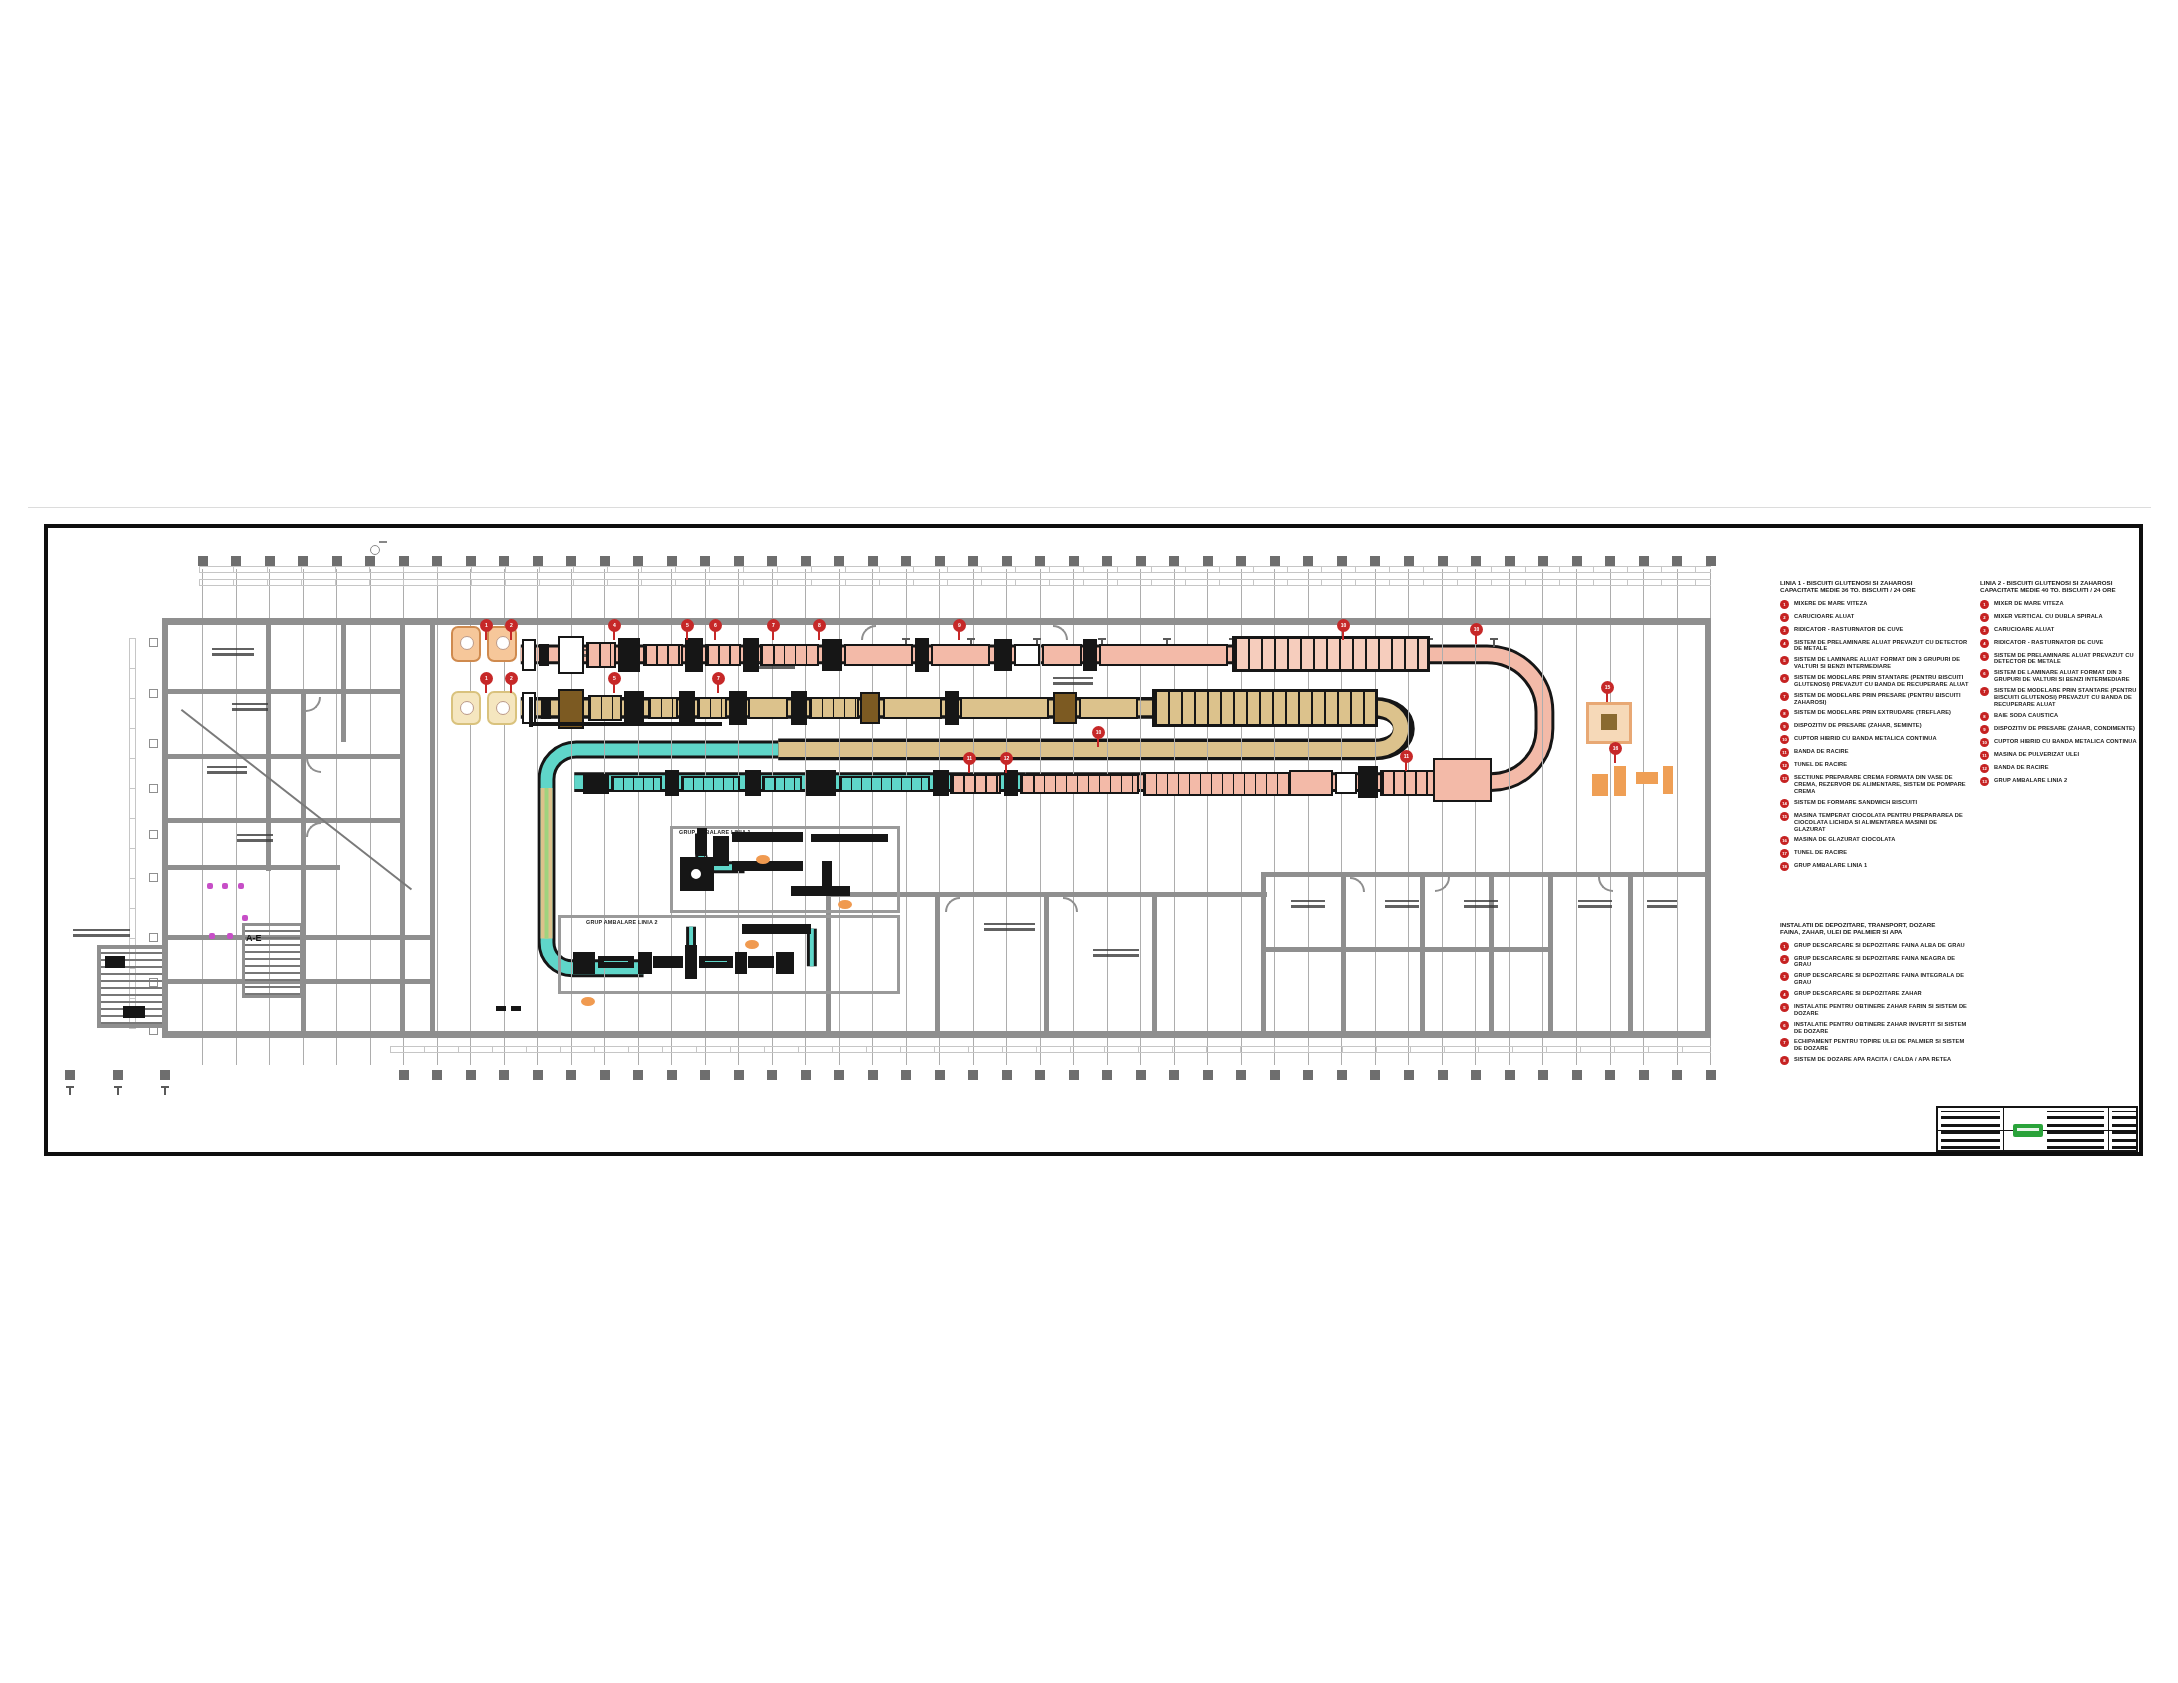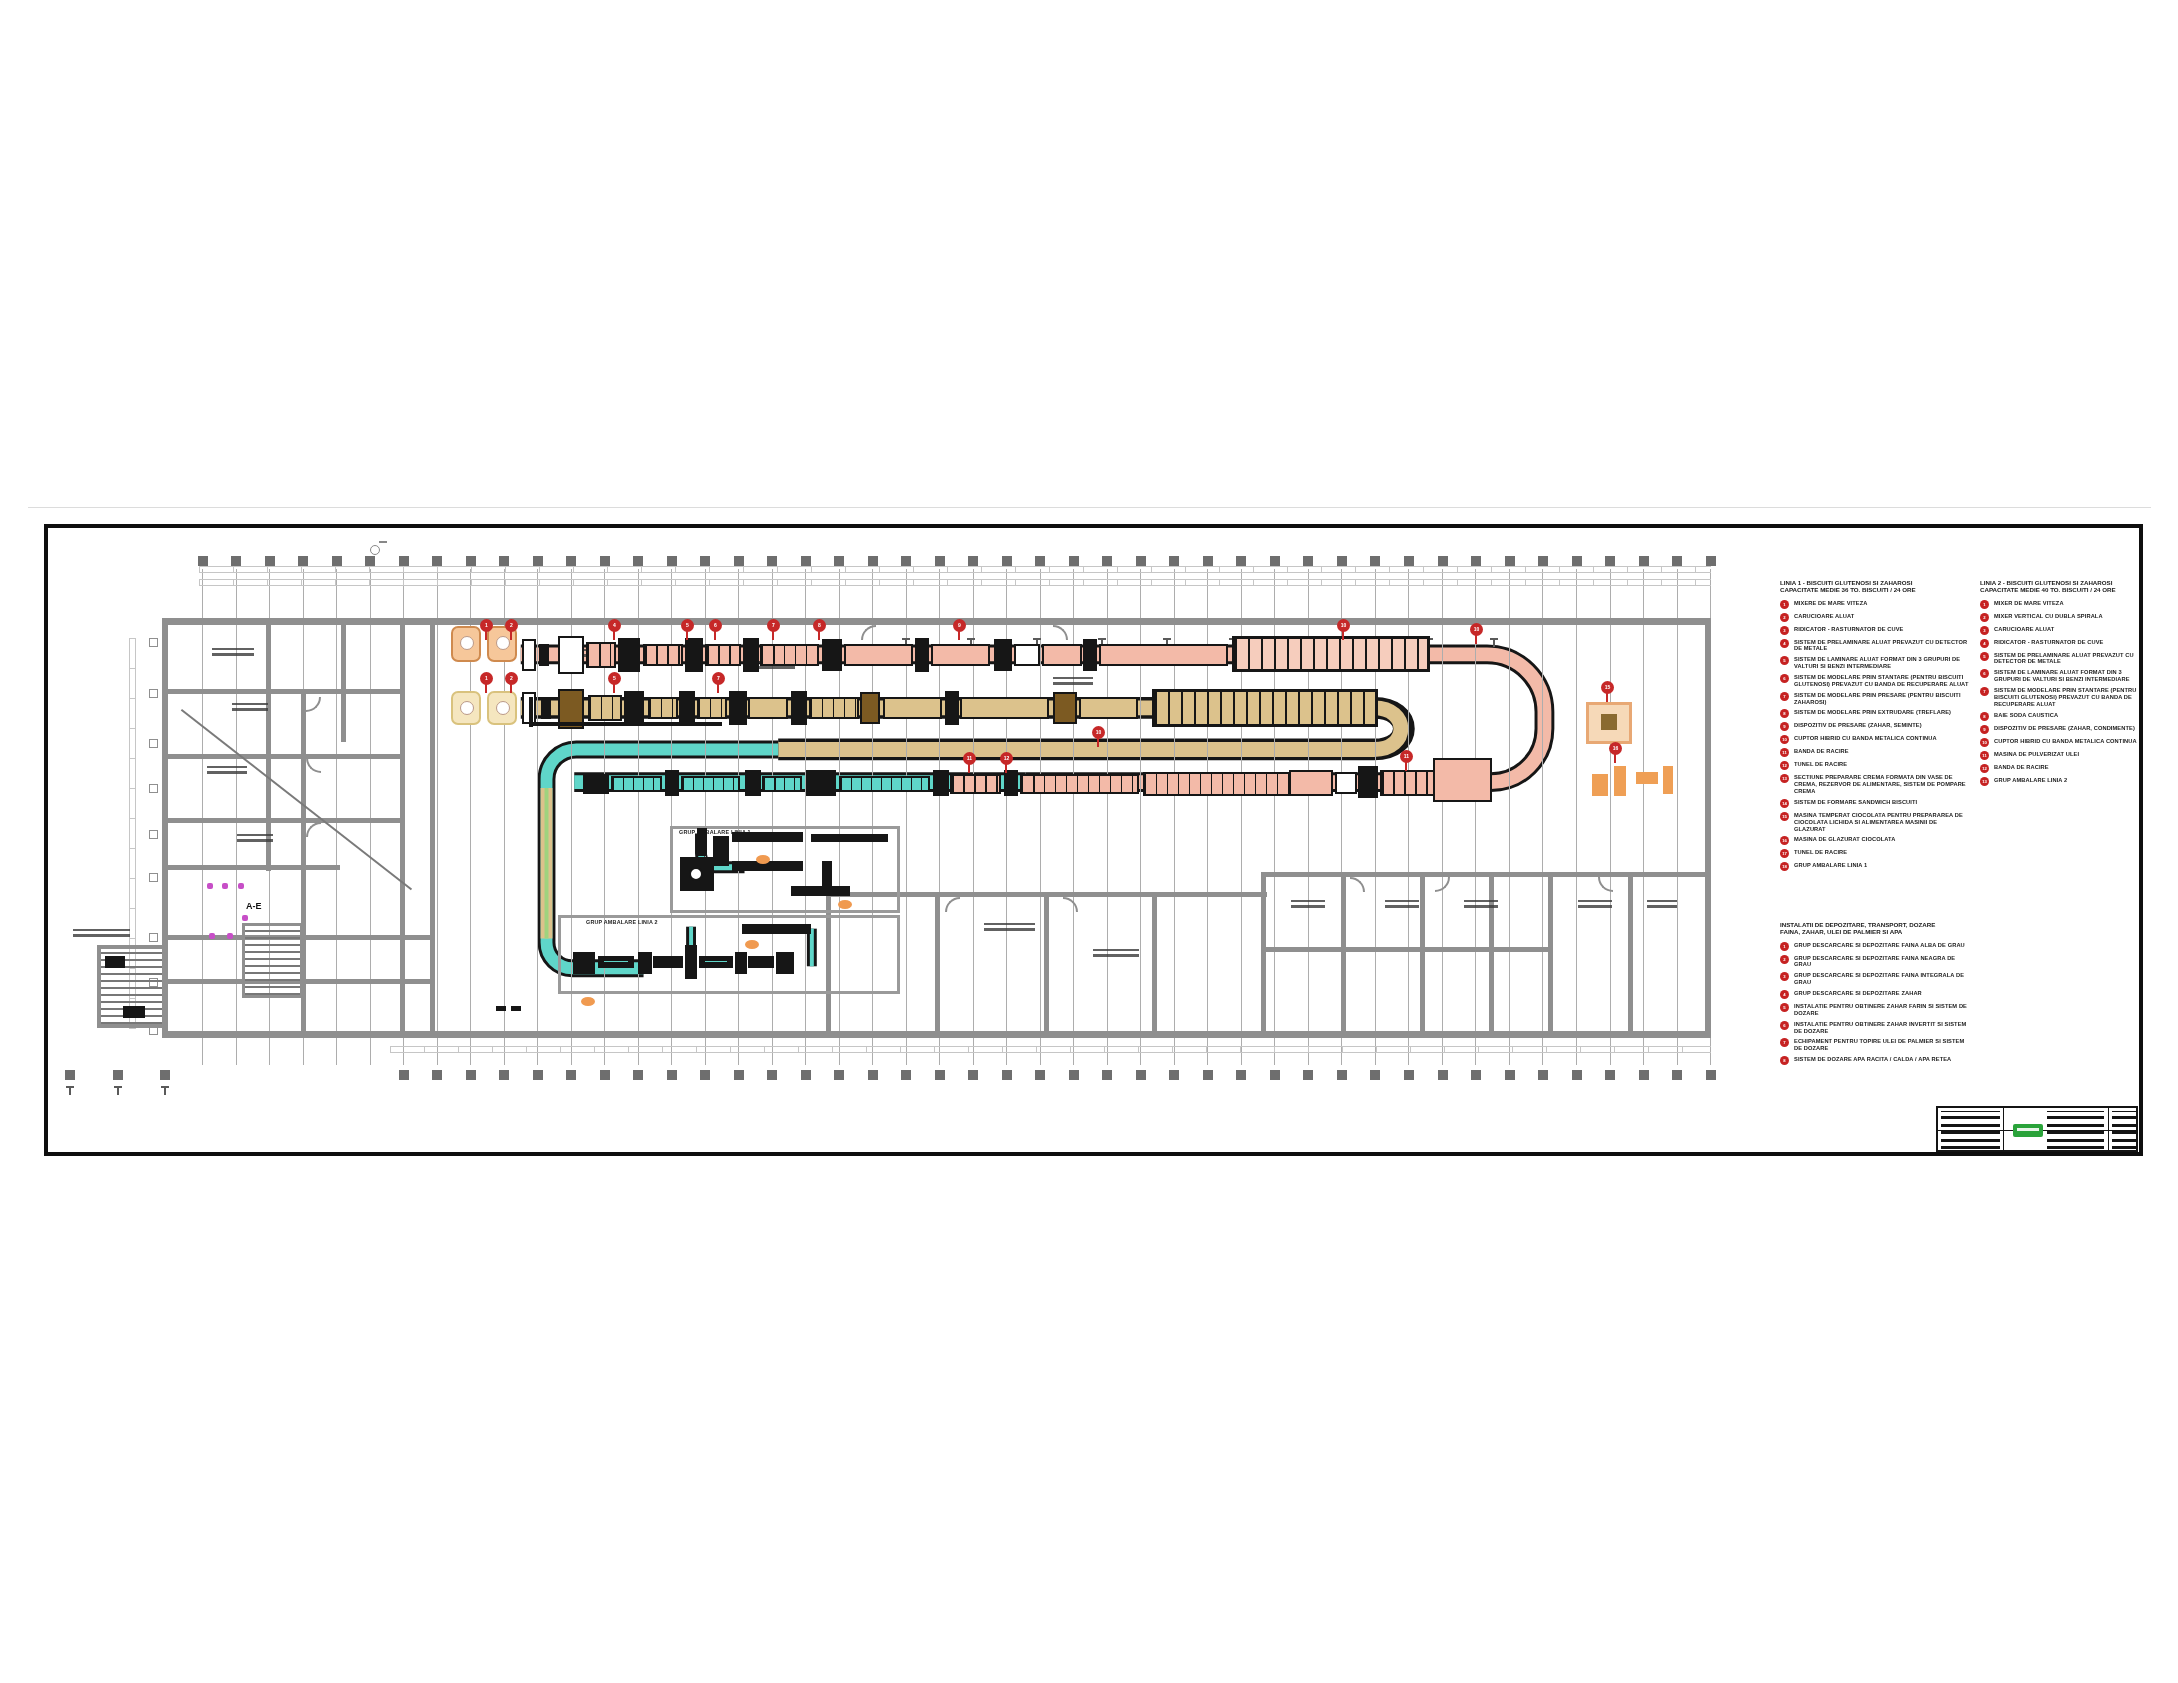--- a/index.html
+++ b/index.html
@@ -451,21 +451,21 @@
         <div class="abs bal" style="left: 476px; top: 668px; width: 13px; height: 13px;">1</div>
         <div class="abs bal" style="left: 501px; top: 668px; width: 13px; height: 13px;">2</div>
         <div class="abs bal" style="left: 604px; top: 668px; width: 13px; height: 13px;">5</div>
         <div class="abs bal" style="left: 708px; top: 668px; width: 13px; height: 13px;">7</div>
         <div class="abs bal" style="left: 1088px; top: 722px; width: 13px; height: 13px;">10</div>
         <div class="abs bal" style="left: 959px; top: 748px; width: 13px; height: 13px;">11</div>
         <div class="abs bal" style="left: 996px; top: 748px; width: 13px; height: 13px;">12</div>
         <div class="abs bal" style="left: 1396px; top: 746px; width: 13px; height: 13px;">11</div>
         <div class="abs bal" style="left: 1597px; top: 677px; width: 13px; height: 13px;">15</div>
         <div class="abs bal" style="left: 1605px; top: 738px; width: 13px; height: 13px;">16</div>
-        <div class="abs section-label" style="left: 242px; top: 897px;">A-E</div>
+        <div class="abs section-label" style="left: 242px; top: 929px;">A-E</div>
       </div>
   </div>
 
   <div class="legend" id="legend1" style="left:1780px;top:579px;width:190px;">
     <div class="leg-title">LINIA 1 - BISCUITI GLUTENOSI SI ZAHAROSI
 CAPACITATE MEDIE 36 TO. BISCUITI / 24 ORE</div>
   <div class="leg-item">
         <span class="leg-bullet">1</span>
         <span class="leg-text">MIXERE DE MARE VITEZA</span>
       </div>

